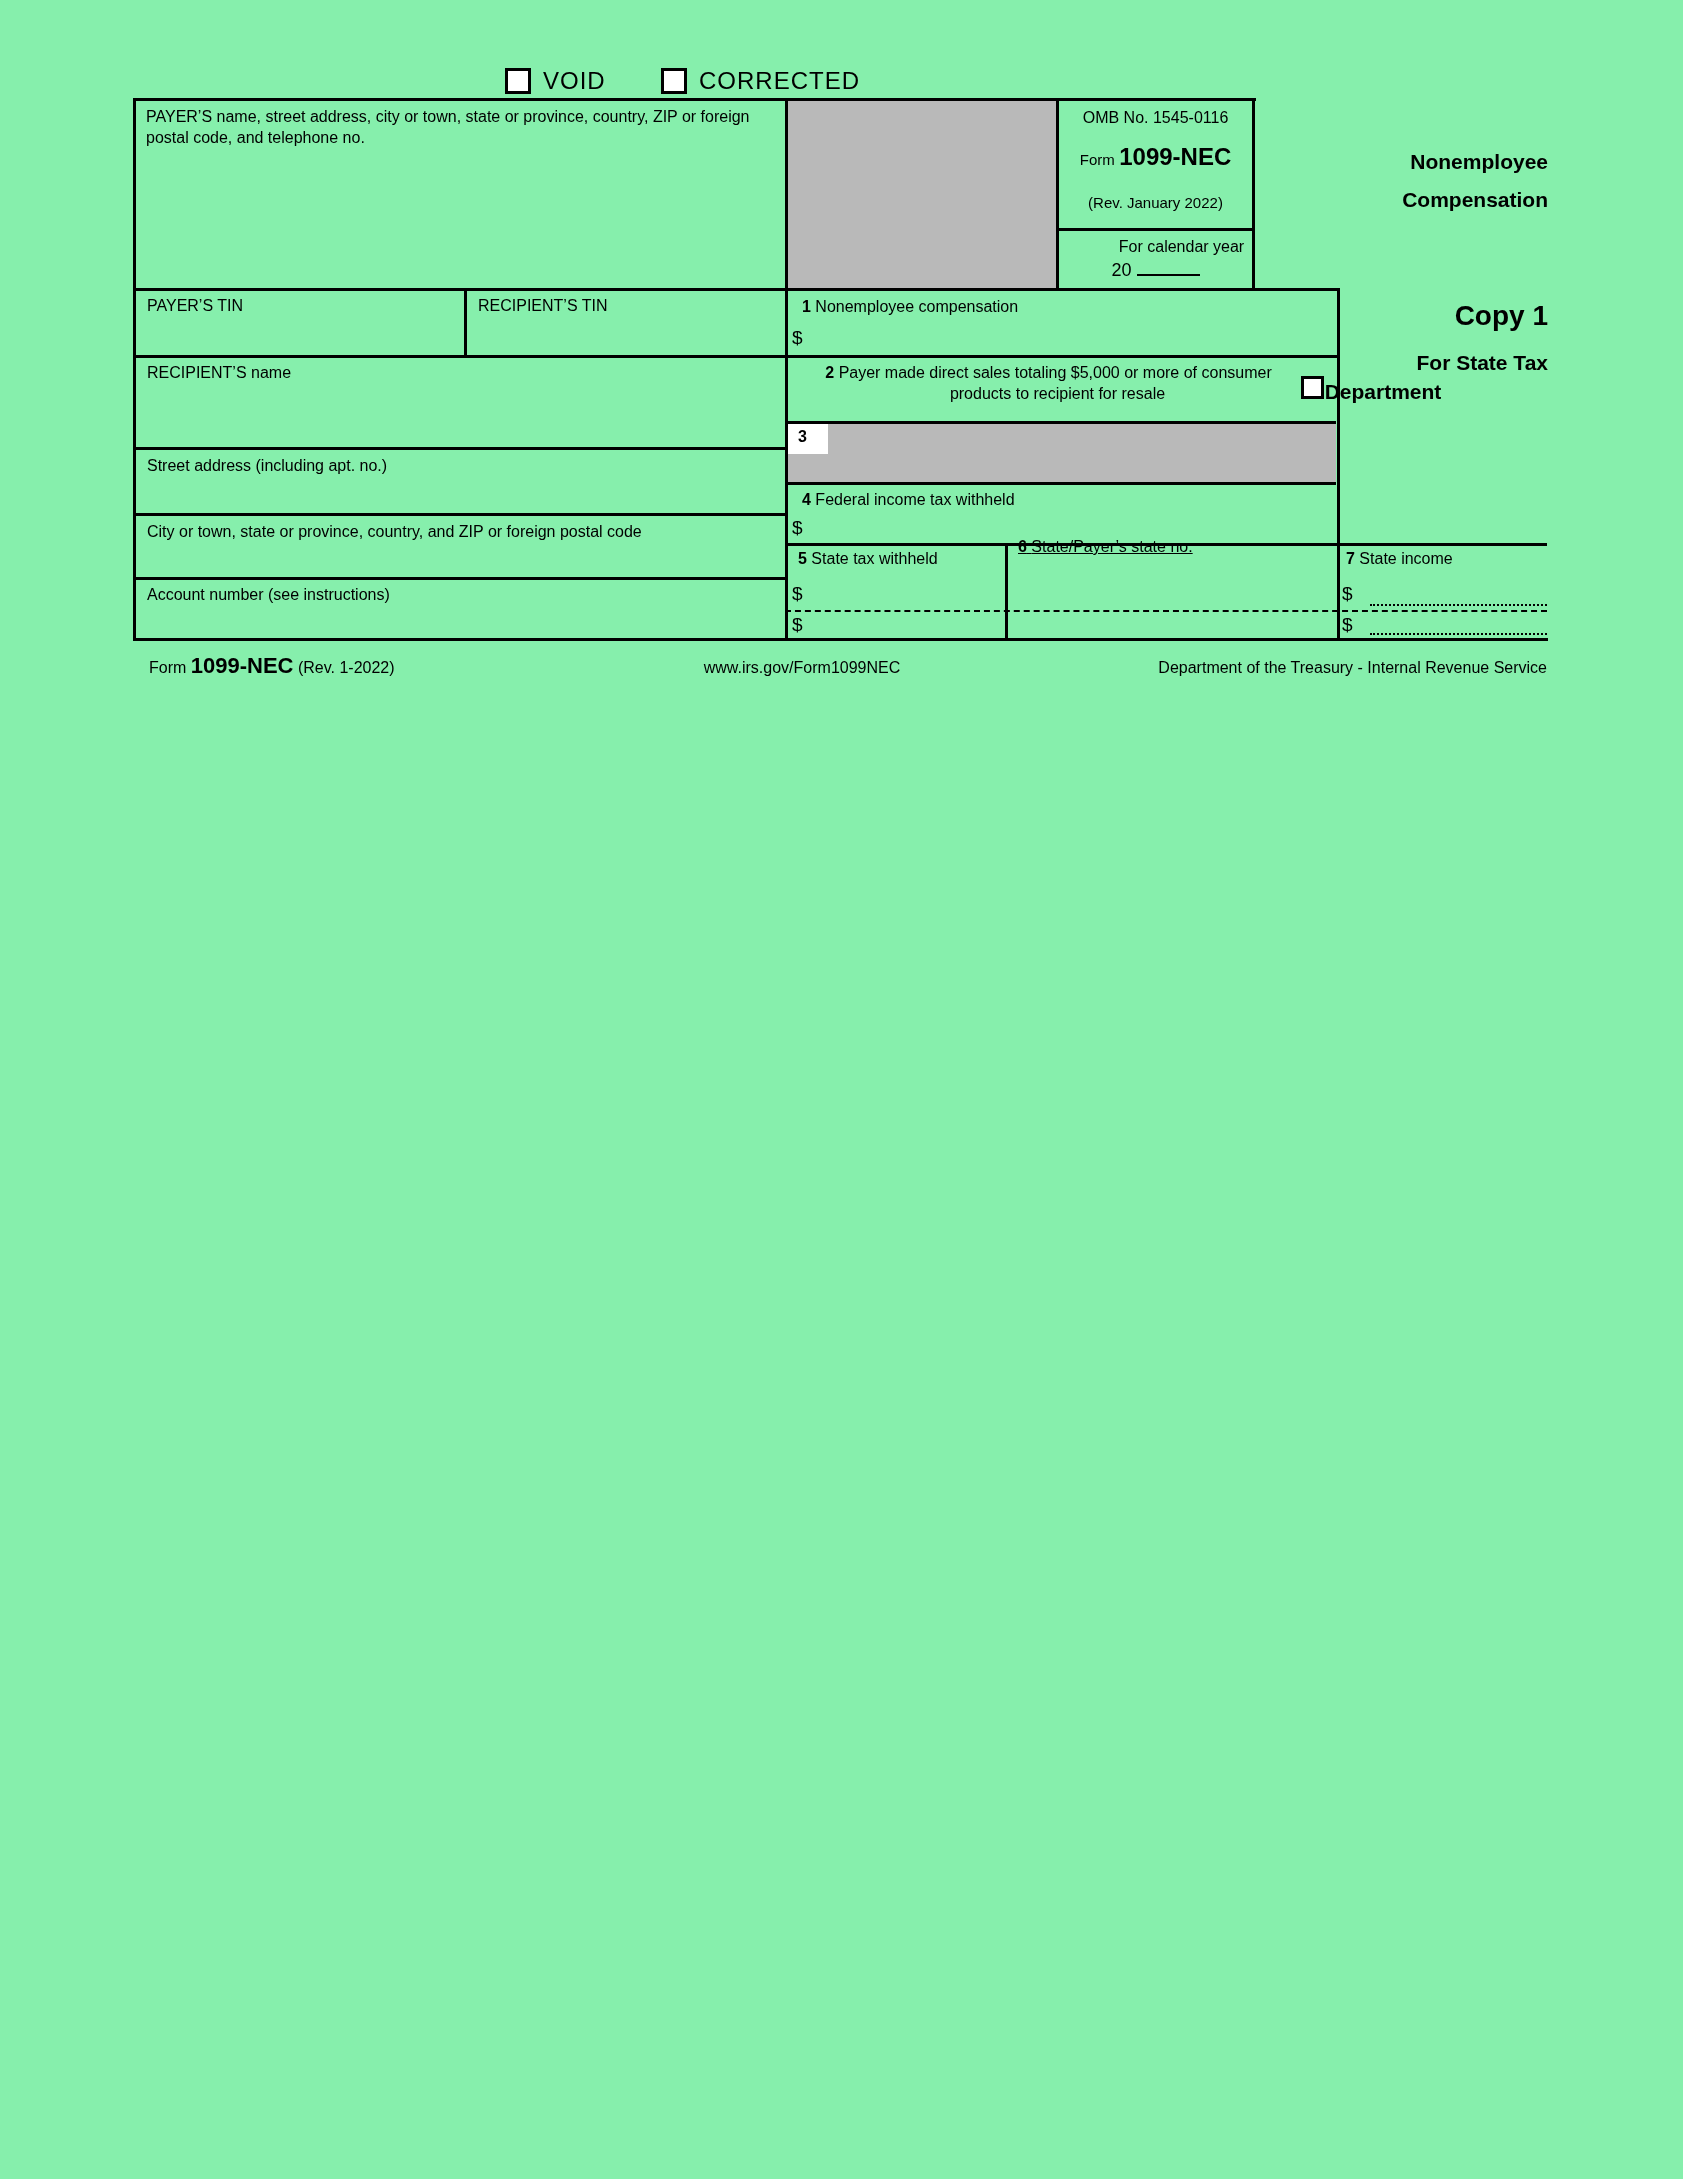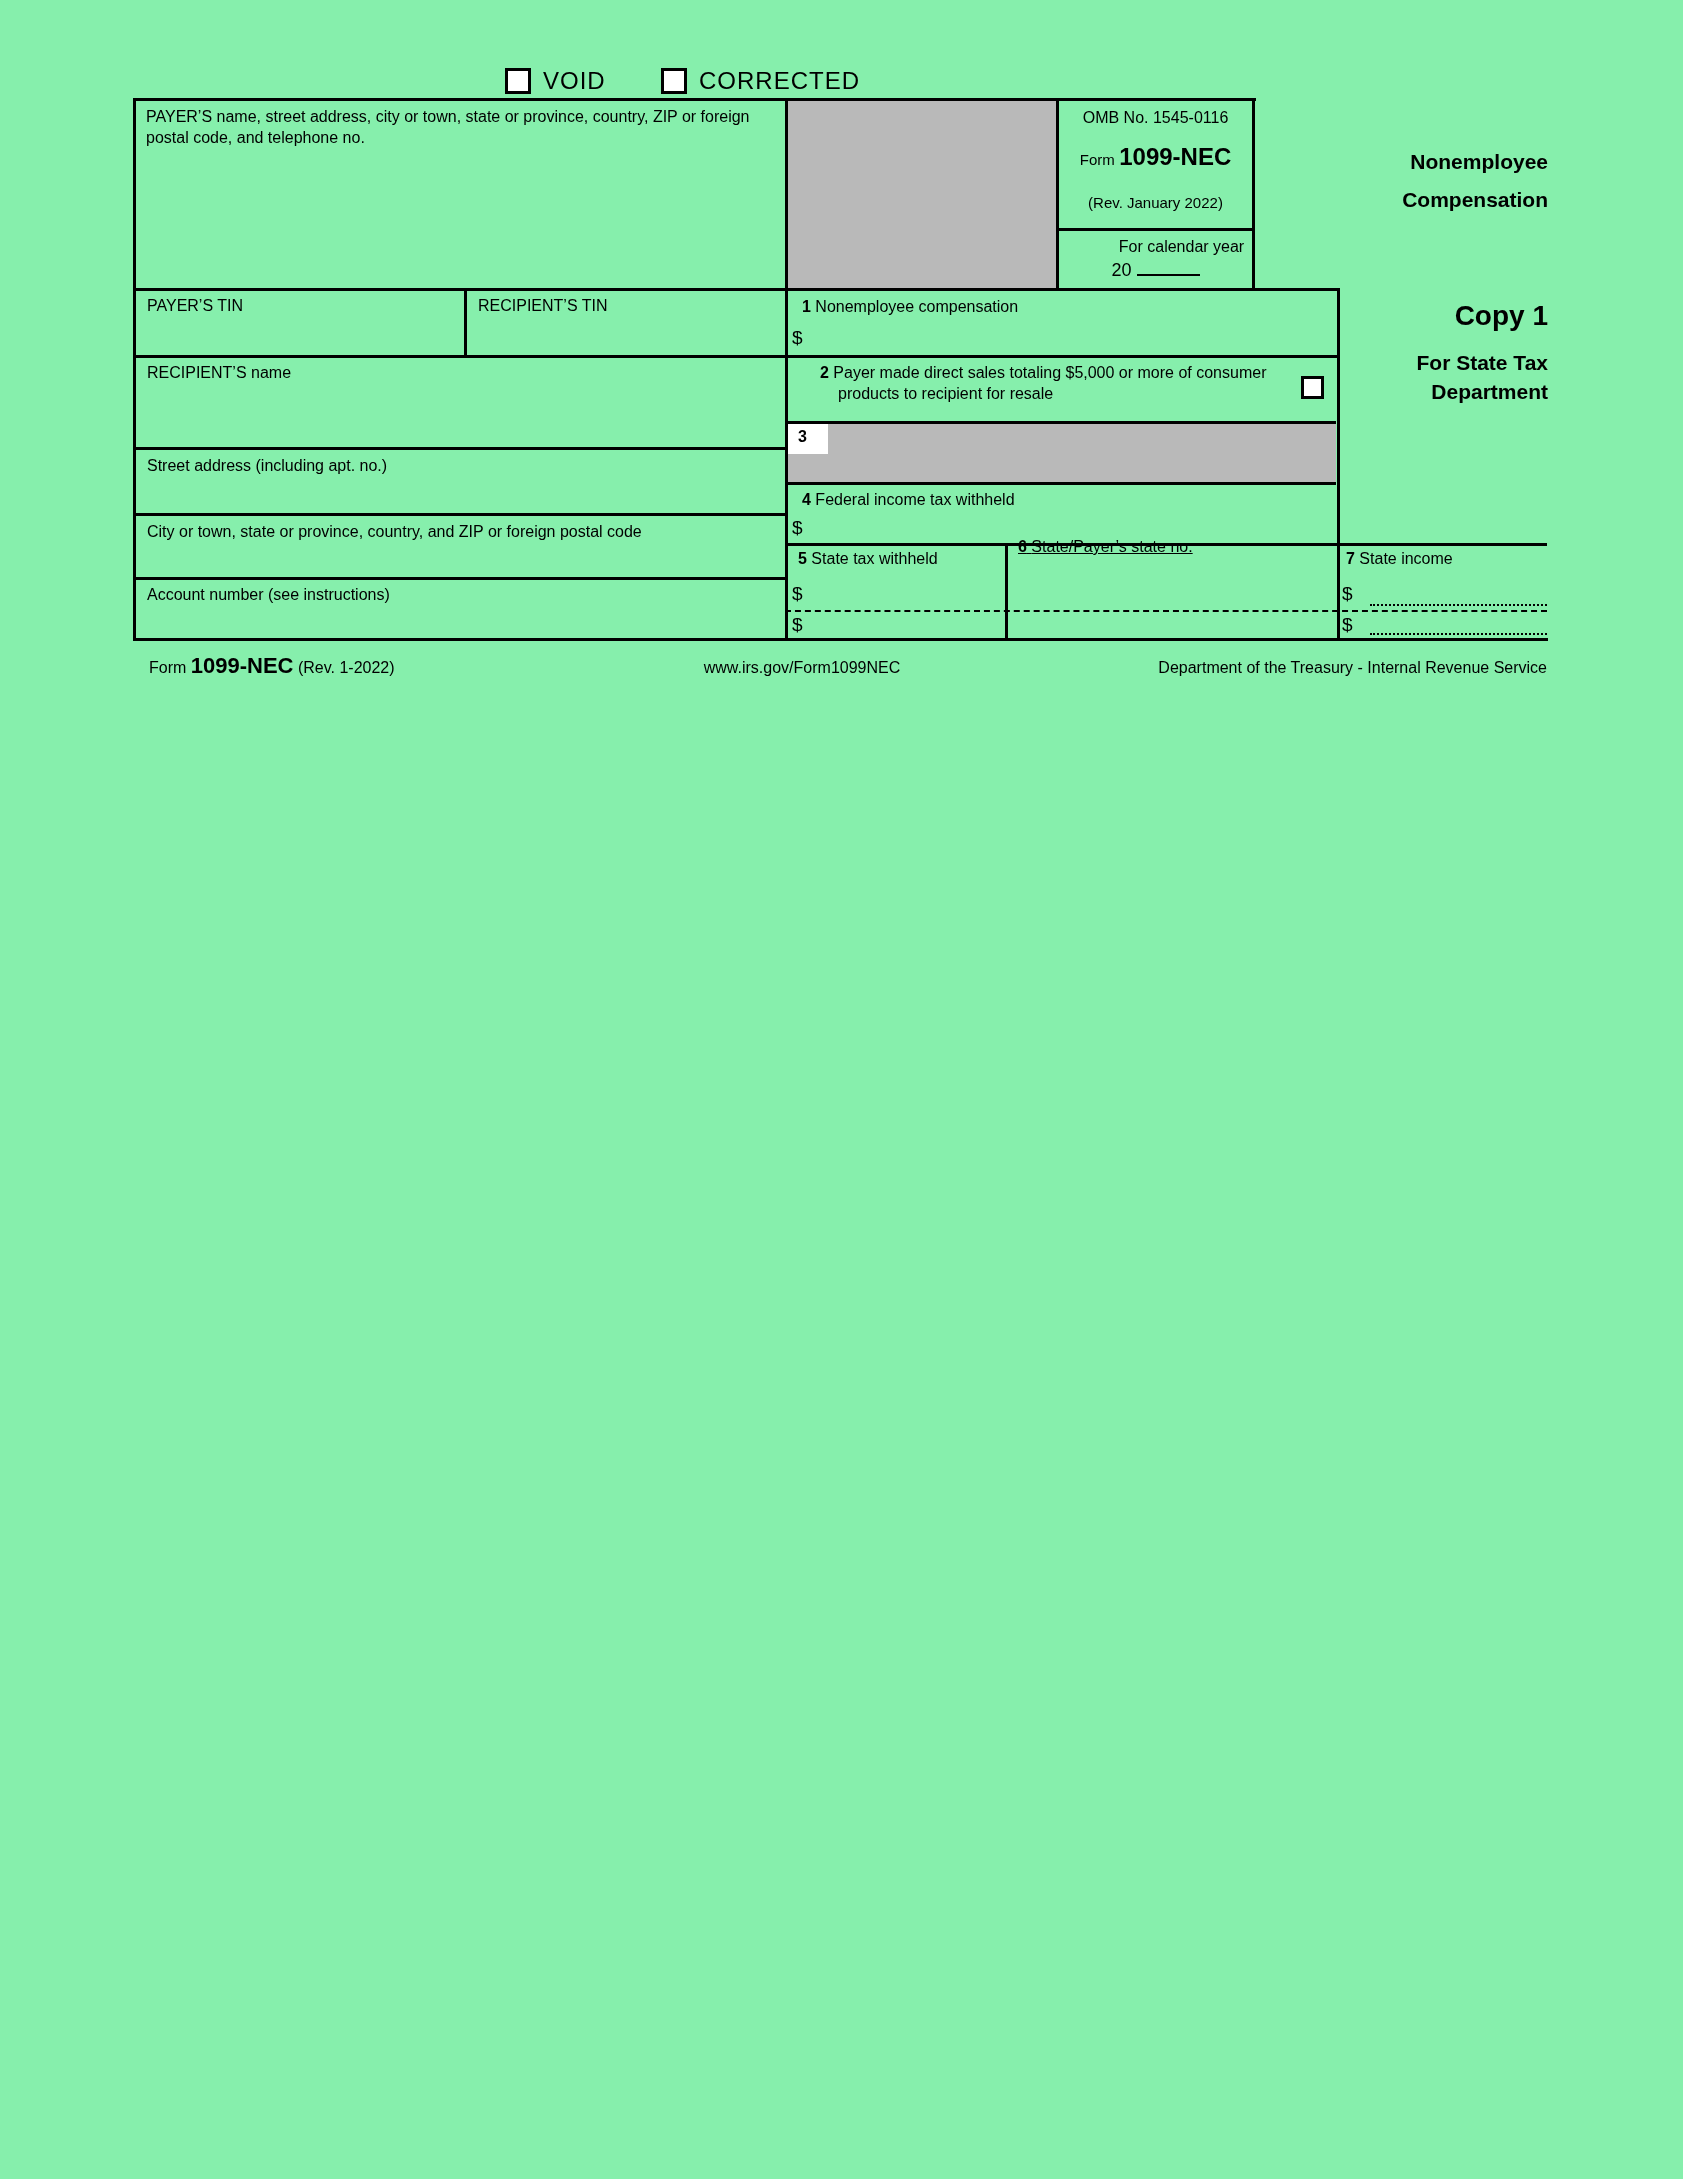--- a/index.html
+++ b/index.html
@@ -28,21 +28,21 @@
   .forstate   { font-size:21px; }
 
   .formword-sm { font-size:15px; }
   .formnum-lg  { font-size:24px; font-weight:bold; }
   .formword-ft { font-size:16px; }
   .formnum-ft  { font-size:22px; font-weight:bold; }
   .rev-ft      { font-size:16px; }
 
   .blank-line { display:inline-block; width:63px; height:1.0em; border-bottom:2px solid #000; vertical-align:baseline; }
 
-  .hang { text-indent:-18px; padding-left:18px; }
+  .hang { text-indent:-18px; padding-left:18px;text-align:center; }
 </style>
 </head>
 <body>
 
 <div id="page">
 
   <div class="cb" style="left:505px; top:68px;"></div>
   <div class="cbl" style="left:543px; top:67px;">VOID</div>
   <div class="cb" style="left:661px; top:68px;"></div>
   <div class="cbl" style="left:699px; top:67px;">CORRECTED</div>
@@ -100,21 +100,21 @@
 
   <div class="lbl" style="left:802px; top:296px; width:515px;">
     <span class="bnum">1</span>
     <span>Nonemployee compensation</span>
   </div>
   <div class="dollar" style="left:792px; top:327px;">$</div>
   <div class="field" style="left:812px; top:325px; width:520px; height:28px;"></div>
 
   <div class="rt copy-line" style="left:1218px; top:300px; width:330px;">Copy 1</div>
   <div class="rt forstate" style="left:1218px; top:351px; width:330px;">For State Tax</div>
-  <div class="rt forstate" style="left:1218px; top:380px; width:330px;">Department</div>
+  <div class="rt forstate" style="left:1218px; top:380px; width:330px;text-align:center;">Department</div>
 
   <div class="lbl" style="left:147px; top:362px;">RECIPIENT’S name</div>
   <div class="field" style="left:139px; top:388px; width:644px; height:55px;"></div>
 
   <div class="lbl hang" style="left:820px; top:362px; width:457px;">
     <span class="bnum">2</span>
     <span>Payer made direct sales totaling $5,000 or more of consumer products to recipient for resale</span>
   </div>
   <div class="cb" style="left:1301px; top:376px; width:23px; height:23px;"></div>
 

